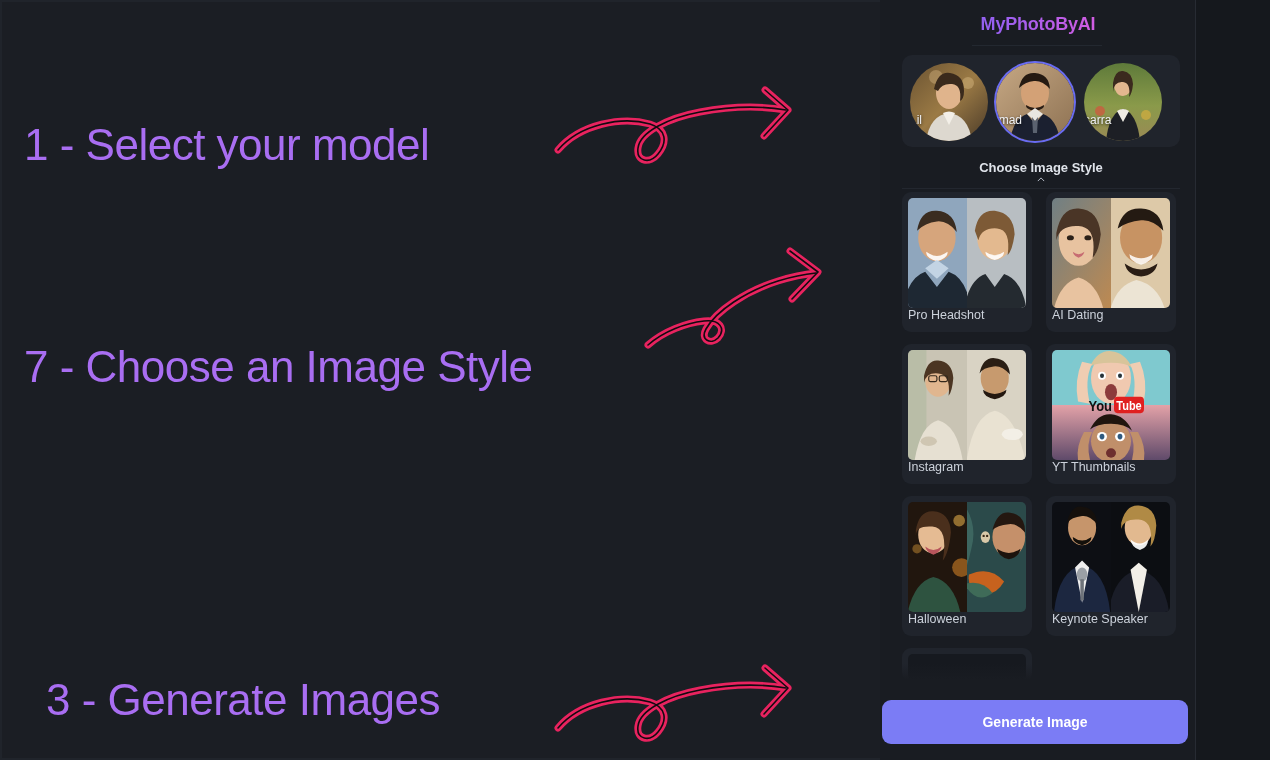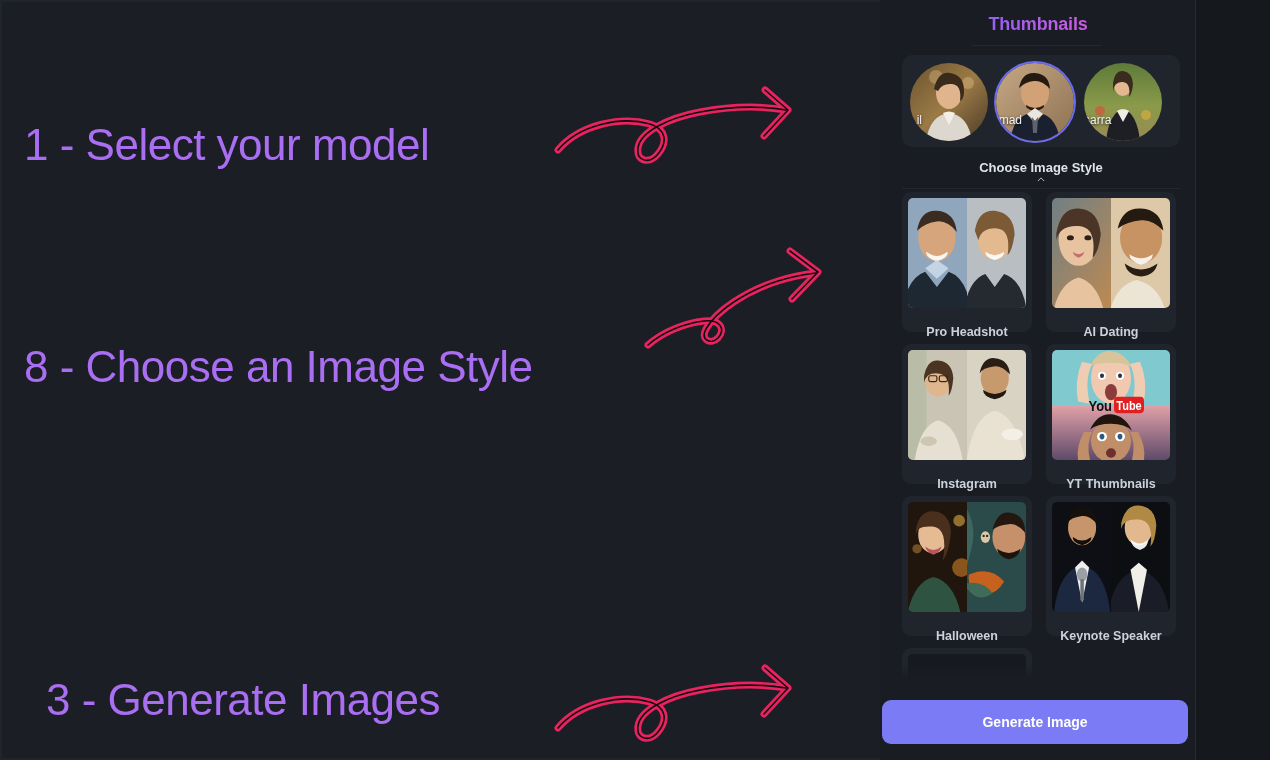--- a/index.html
+++ b/index.html
@@ -150,25 +150,25 @@
   .style-thumb {
     width: 118px; height: 110px;
     margin: 0 auto;
     border-radius: 5px;
     overflow: hidden;
     display: flex;
     position: relative;
   }
   .thumb-half { flex: 1; position: relative; }
   .style-label {
-    text-align: center;
+    text-align: left;
     color: #ccd2db;
     font-size: 12.5px;
-    font-weight: bold;
-    margin-top: 17px;
+    font-weight: normal;
+    margin-top: 0;
   }
   .style-card-partial {
     background: #20242c;
     border-radius: 9px;
     height: 34px;
     padding: 6px;
   }
   .partial-inner {
     width: 118px; height: 26px;
     margin: 0 auto;
@@ -198,21 +198,21 @@
     cursor: pointer;
   }
 </style>
 </head>
 <body>
 
 <div id="left-pane">
 
   <div class="annotation" id="annotation-1">1 - Select your model</div>
 
-  <div class="annotation" id="annotation-2">8 - Choose an Image Style</div>
+  <div class="annotation" id="annotation-2">7 - Choose an Image Style</div>
 
   <div class="annotation" id="annotation-3">3 - Generate Images</div>
 
   <svg class="arrow-svg" id="arrow-1" width="250" height="88" viewBox="0 0 250 88">
     <g fill="none" stroke="#e8235f" stroke-width="7" stroke-linecap="round" stroke-linejoin="round">
       <path d="M8,66 C30,40 72,32 100,40 C116,45 118,58 108,70 C100,80 86,78 88,64
                C90,48 118,34 150,28 C182,22 212,22 236,26"></path>
       <path d="M215,6 L238,26 L214,52"></path>
     </g>
     <g fill="none" stroke="#120a10" stroke-width="1.6" stroke-linecap="round" stroke-linejoin="round">
@@ -244,21 +244,21 @@
     <g fill="none" stroke="#120a10" stroke-width="1.6" stroke-linecap="round" stroke-linejoin="round">
       <path d="M8,68 C30,42 72,34 100,42 C116,47 118,60 108,72 C100,82 86,80 88,66
                C90,50 118,36 150,30 C182,24 212,24 236,28"></path>
       <path d="M215,8 L238,28 L214,54"></path>
     </g>
   </svg>
 </div>
 
 <div id="app-panel">
 
-  <div id="brand-logo">Thumbnails</div>
+  <div id="brand-logo">MyPhotoByAI</div>
   <div id="header-divider"></div>
 
   <div id="model-strip">
 
     <div class="avatar" id="avatar-0">
       <svg class="avatar-photo" viewBox="0 0 78 78" preserveAspectRatio="xMidYMid slice">
         <defs>
           <linearGradient id="lilbg" x1="0" y1="0" x2="1" y2="1">
             <stop offset="0" stop-color="#6b5332"></stop>
               <stop offset="0.5" stop-color="#9b7a45"></stop>

